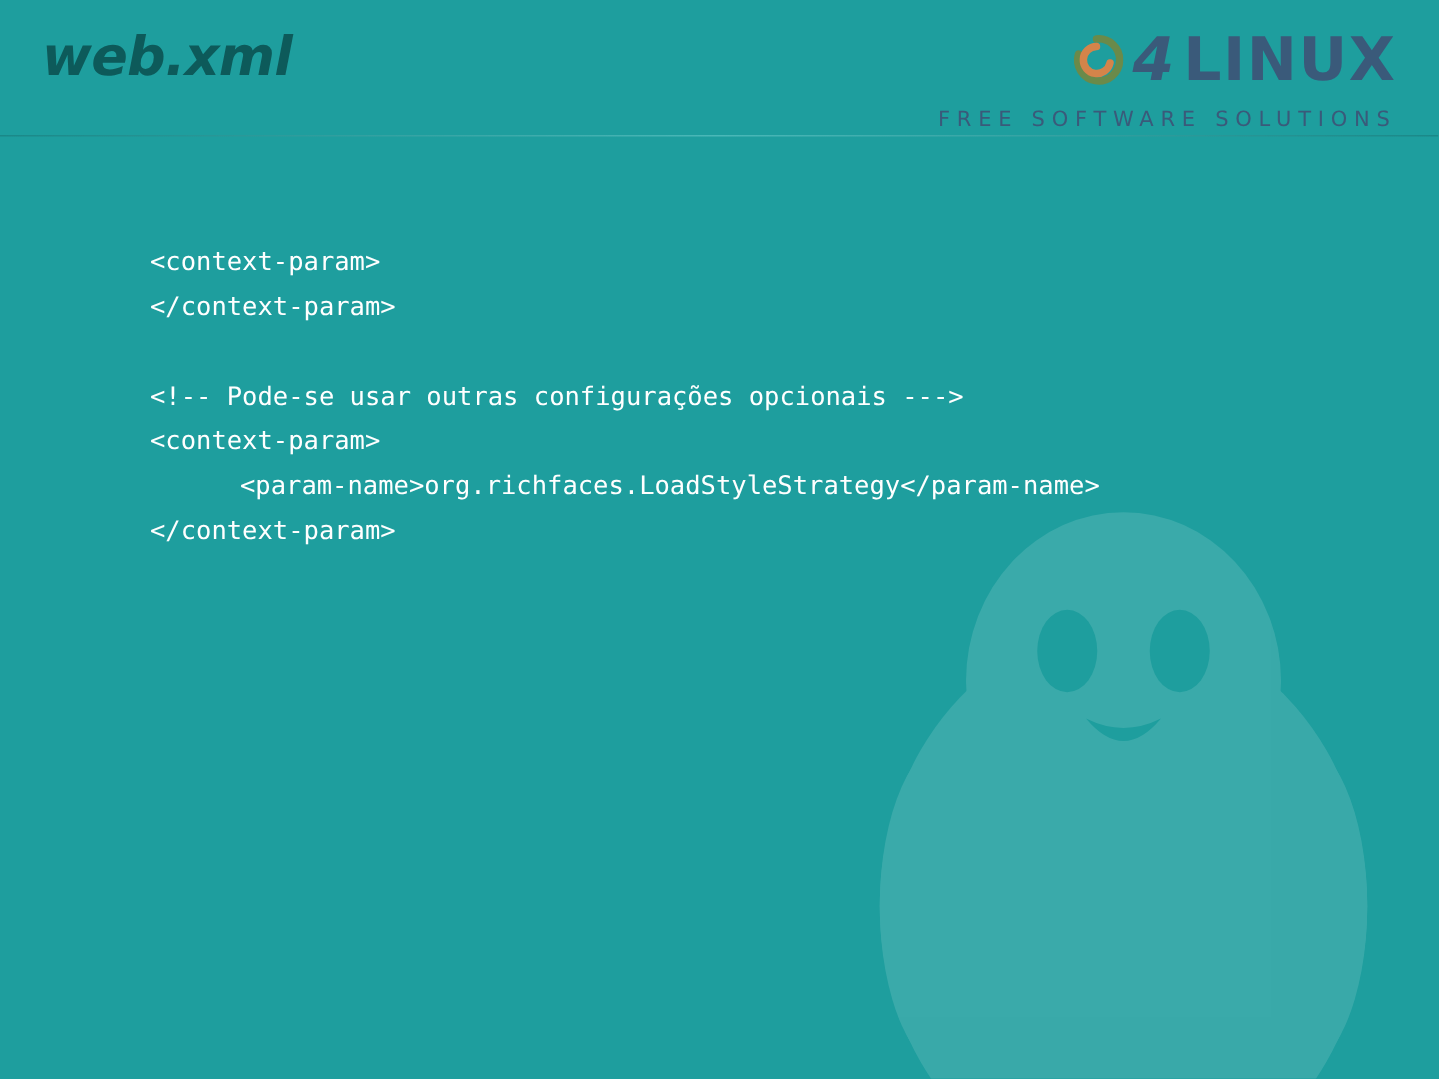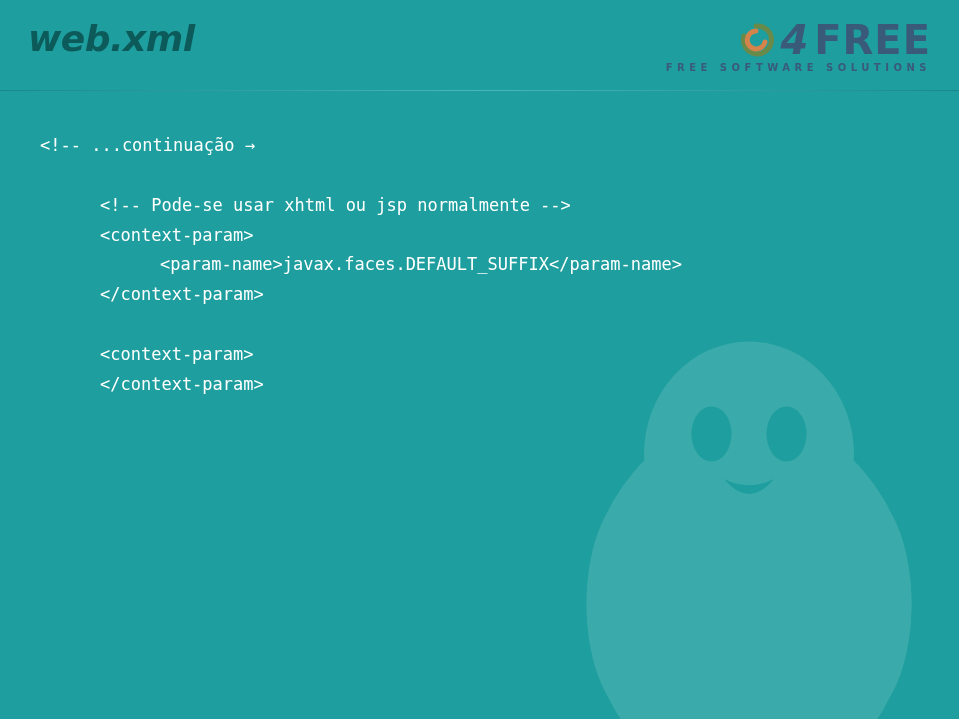--- a/index.html
+++ b/index.html
@@ -53,25 +53,25 @@
   line-height: 1;
 }
 .logo-linux {
   font-size: 40px;
   font-weight: bold;
   color: #3a5a7a;
   letter-spacing: 1px;
   line-height: 1;
 }
 .logo-tagline {
-  font-size: 10px;
+  font-size: 14px;
   color: #3a5a7a;
   letter-spacing: 4.5px;
-  margin-top: 2px;
-  font-weight: 700;
+  margin-top: 12px;
+  font-weight: 400;
 }
 .hr {
   border: none;
   height: 1px;
   background: linear-gradient(to right, #1a8888, #4ab8b8, #1a8888);
   margin: 0 0 10px 0;
 }
 .content {
   padding: 30px 40px 0 40px;
   font-family: "DejaVu Sans Mono", "Courier New", monospace;
@@ -103,31 +103,30 @@
 
 <div class="header">
   <div class="title">web.xml</div>
   <div class="logo">
     <div class="logo-top">
       <svg width="36" height="36" viewBox="0 0 36 36">
         <path d="M 18 4 A 14 14 0 1 1 6 14" fill="none" stroke="#6a8a4a" stroke-width="5" stroke-linecap="round"></path>
         <path d="M 18 9 A 9 9 0 1 0 27 20" fill="none" stroke="#d4844a" stroke-width="5" stroke-linecap="round"></path>
       </svg>
       <span class="logo-4">4</span>
-      <span class="logo-linux">FREE</span>
+      <span class="logo-linux">LINUX</span>
     </div>
     <div class="logo-tagline">FREE SOFTWARE SOLUTIONS</div>
   </div>
 </div>
 
 <hr class="hr">
 
 <div class="content">
-  <div class="code-line">&lt;!-- ...continuação →</div>
   <div class="blank"></div>
-  <div class="code-line i1">&lt;!-- Pode-se usar xhtml ou jsp normalmente --&gt;</div>
   <div class="code-line i1">&lt;context-param&gt;</div>
-  <div class="code-line i2">&lt;param-name&gt;javax.faces.DEFAULT_SUFFIX&lt;/param-name&gt;</div>
   <div class="code-line i1">&lt;/context-param&gt;</div>
   <div class="blank"></div>
+  <div class="code-line i1">&lt;!-- Pode-se usar outras configurações opcionais ---&gt;</div>
   <div class="code-line i1">&lt;context-param&gt;</div>
+  <div class="code-line i2">&lt;param-name&gt;org.richfaces.LoadStyleStrategy&lt;/param-name&gt;</div>
   <div class="code-line i1">&lt;/context-param&gt;</div>
 </div>
 
 </body></html>

